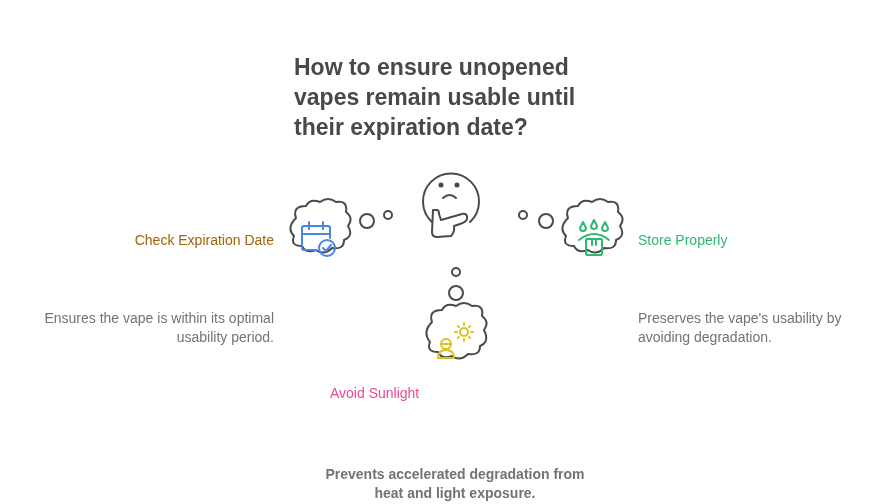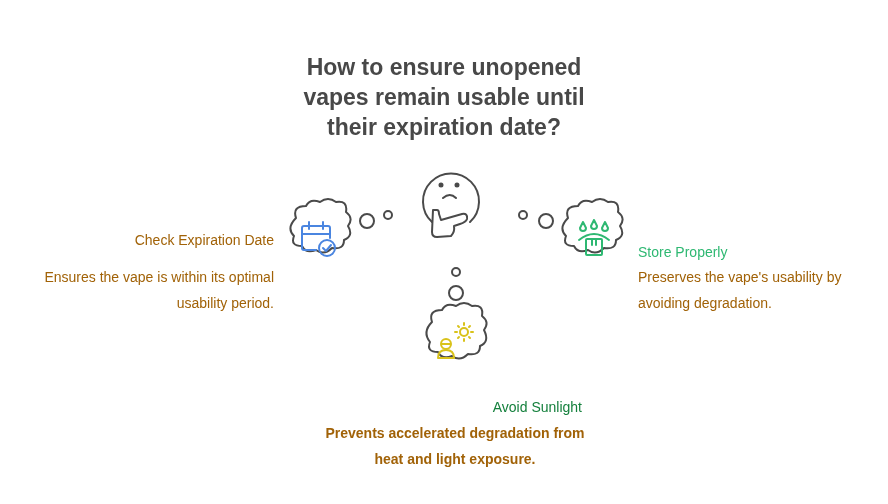--- a/index.html
+++ b/index.html
@@ -1,19 +1,19 @@
 <!DOCTYPE html>
 <html><head>
 <meta charset="utf-8">
 <style>
   html, body { margin:0; padding:0; background:#ffffff; }
   body { width:888px; height:504px; position:relative; overflow:hidden; font-family:"Liberation Sans", sans-serif; }
-  .title { position:absolute; left:294px; top:52px; width:300px; text-align:center; font-weight:bold; font-size:23px; line-height:30px; color:#484848; }
+  .title { position:absolute; left:294px; top:52px; width:300px; text-align:left; font-weight:bold; font-size:23px; line-height:30px; color:#484848; }
   .label { position:absolute; font-size:14px; }
-  .desc { position:absolute; font-size:14px; line-height:26px; color:#a16207; }
+  .desc { position:absolute; font-size:14px; line-height:19px; color:#737373;margin-top:45px; }
   svg.art { position:absolute; left:0; top:0; }
 </style>
 </head>
 <body>
 
 <div class="title">How to ensure unopened vapes remain usable until their expiration date?</div>
 
 <svg class="art" width="888" height="504" viewBox="0 0 888 504">
   <g fill="none" stroke="#4a4a4a" stroke-width="2" stroke-linecap="round" stroke-linejoin="round">
 
@@ -68,17 +68,17 @@
       <line x1="458" y1="338" x2="459" y2="337"></line>
     <circle cx="446" cy="344" r="5"></circle>
     <line x1="442" y1="344" x2="450" y2="344"></line>
     <path d="M438 358 Q438 350 446 350 Q454 350 454 358 Z"></path>
   </g>
 </svg>
 
 <div class="label" style="left:60px; top:232px; width:214px; text-align:right; color:#a16207;">Check Expiration Date</div>
 <div class="desc" style="left:20px; top:264px; width:254px; text-align:right;">Ensures the vape is within its optimal usability period.</div>
 
-<div class="label" style="left:638px; top:244px; width:220px; color:#2eb872;">Store Properly</div>
+<div class="label" style="left:638px; top:232px; width:220px; color:#2eb872;">Store Properly</div>
 <div class="desc" style="left:638px; top:264px; width:230px;">Preserves the vape's usability by avoiding degradation.</div>
 
-<div class="label" style="left:330px; top:399px; width:252px; text-align:right; color:#15803d;">Avoid Sunlight</div>
+<div class="label" style="left:330px; top:385px; width:252px; text-align:left; color:#ec4899;">Avoid Sunlight</div>
 <div class="desc" style="left:310px; top:420px; width:290px; text-align:center;font-weight:bold;">Prevents accelerated degradation from heat and light exposure.</div>
 
 </body></html>

